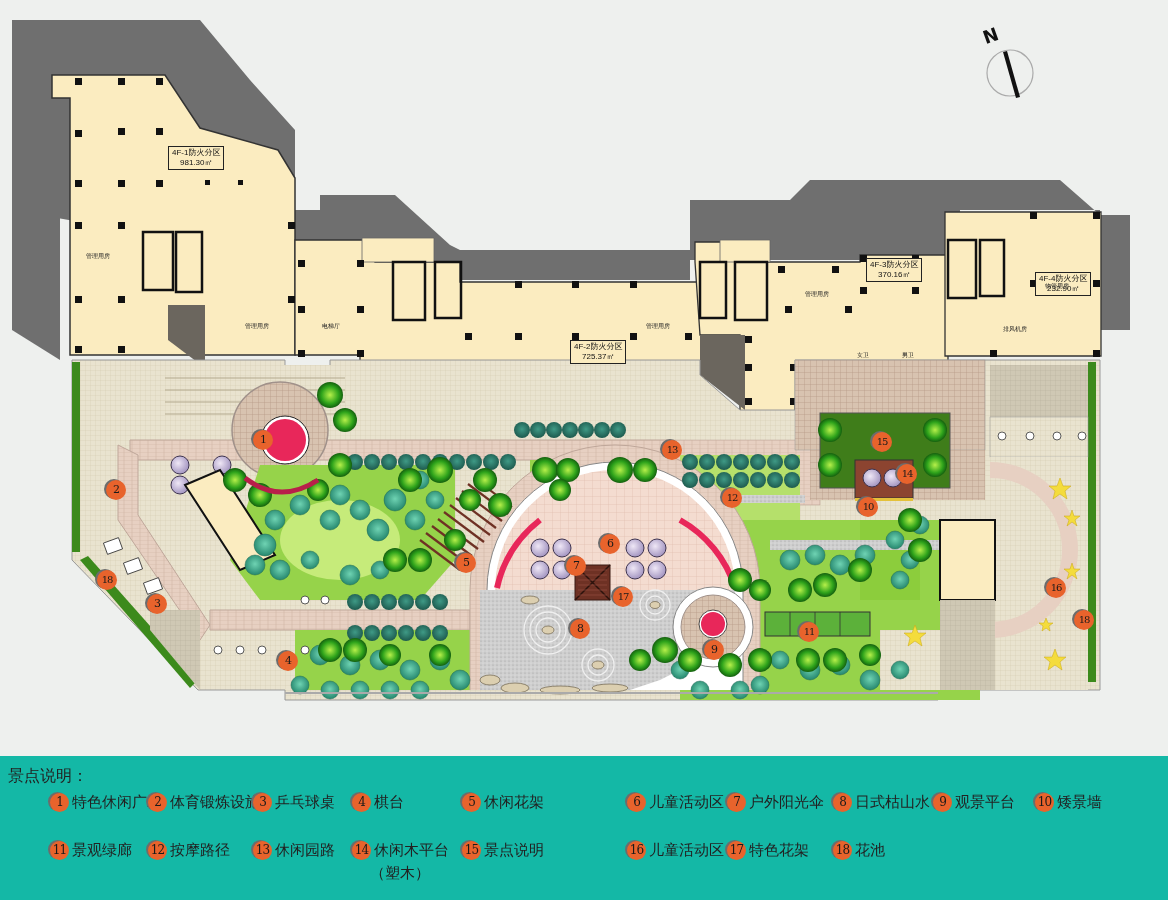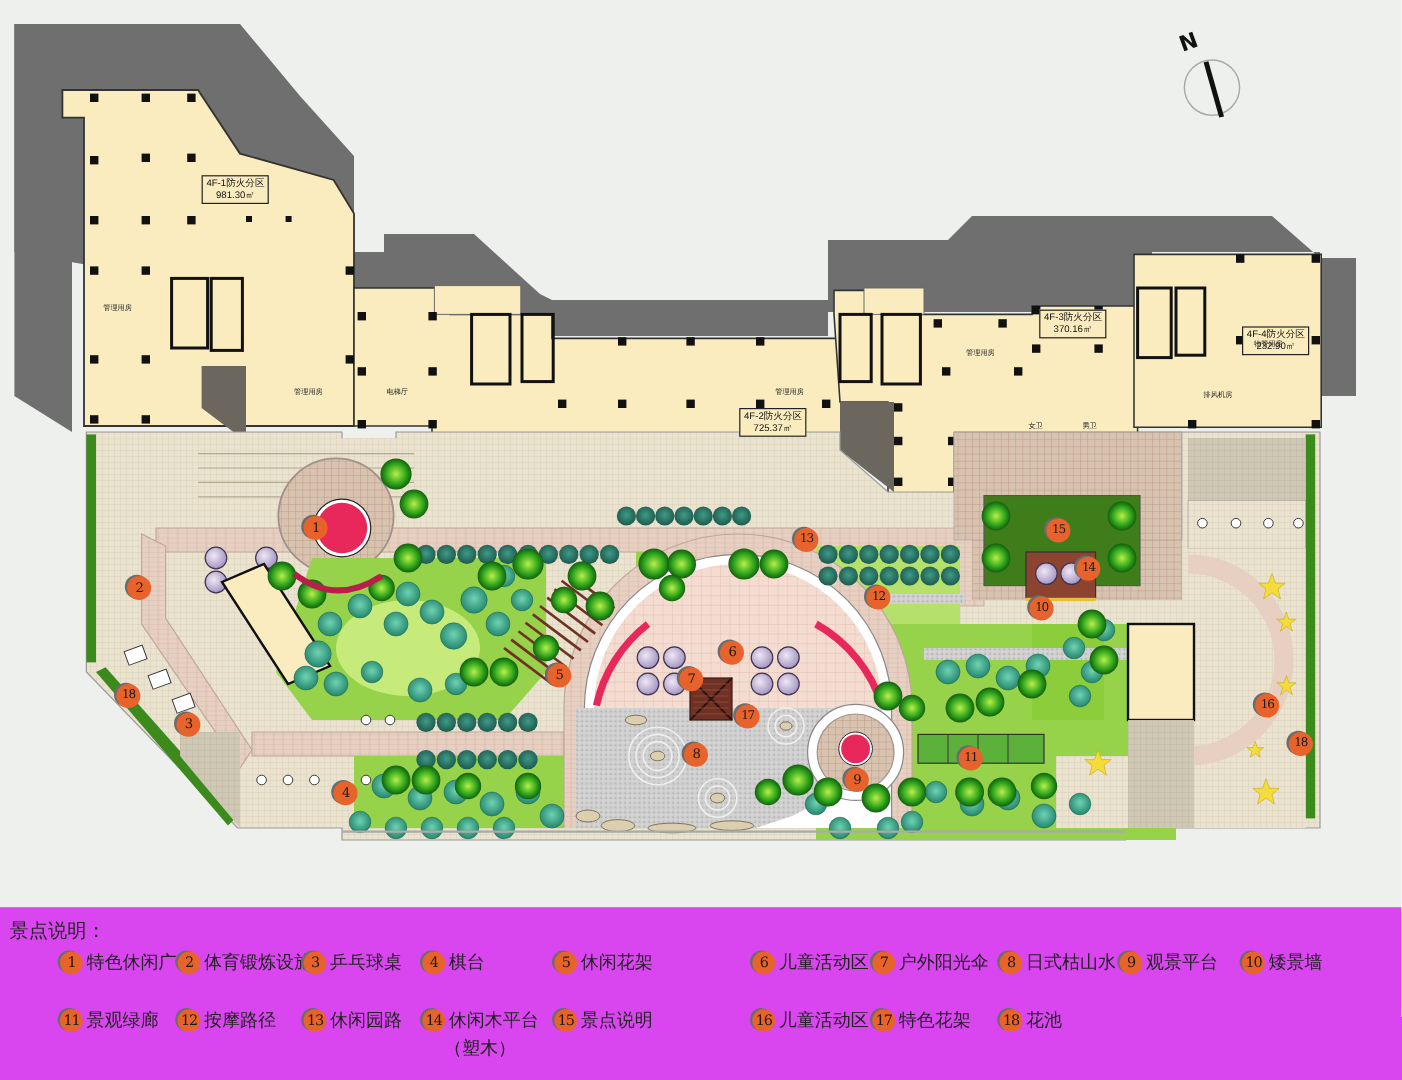--- a/index.html
+++ b/index.html
@@ -11,21 +11,21 @@
 
   .zone-label { position: absolute; border: 1.5px solid #222; background: #fbecc0; font-family: Liberation Sans, sans-serif; font-size: 8px; line-height: 10px; text-align: center; padding: 1px 3px; color: #111; white-space: nowrap; }
   .room-label { position: absolute; font-family: "DejaVu Sans", sans-serif; font-size: 6px; color: #222; white-space: nowrap; }
 
   .marker { position: absolute; width: 20px; height: 20px; border-radius: 50%; background: #e8632c; color: #1a1a1a; font-family: "DejaVu Serif", serif; font-size: 11px; line-height: 20px; text-align: center; box-shadow: -2px -1px 0 #6c6c6c; letter-spacing: -1px; }
   .marker.two { font-size: 10px; }
 
   #north-arrow { position: absolute; left: 983px; top: 25px; width: 60px; height: 75px; }
   #north-label { position: absolute; left: 0px; top: 0px; font-family: "DejaVu Sans", sans-serif; font-size: 18px; font-weight: bold; transform: rotate(-20deg); color: #111; }
 
-  #legend { position: absolute; left: 0; top: 756px; width: 1168px; height: 144px; background: #d946ef; }
+  #legend { position: absolute; left: 0; top: 756px; width: 1168px; height: 144px; background: #14b8a6; }
   #legend-title { position: absolute; left: 8px; top: 10px; font-size: 16px; color: #222; }
   .legend-item { position: absolute; display: flex; align-items: center; height: 22px; font-size: 15px; color: #222; white-space: nowrap; }
   .legend-badge { display: inline-block; width: 19px; height: 19px; border-radius: 50%; background: #e8632c; color: #1a1a1a; font-size: 12px; line-height: 19px; text-align: center; margin-right: 3px; box-shadow: -2px -1px 0 #6c6c6c; letter-spacing: -1px; }
   .legend-sub { position: absolute; font-size: 15px; color: #222; }
 </style>
 </head>
 <body>
 
 <div id="plan-area">
   <svg id="plan-svg" width="1168" height="756" viewBox="0 0 1168 756">
@@ -470,21 +470,21 @@
 
     <path d="M245,478 Q280,505 318,480" fill="none" stroke="#b81f4a" stroke-width="5"></path>
 
     <line x1="285" y1="693" x2="938" y2="693" stroke="#aaa" stroke-width="2"></line>
   </svg>
 
   <div class="zone-label" style="left:168px; top:146px;">
     <div>4F-1防火分区</div>
     <div>981.30㎡</div>
   </div>
-  <div class="zone-label" style="left:616px; top:340px;">
+  <div class="zone-label" style="left:570px; top:340px;">
     <div>4F-2防火分区</div>
     <div>725.37㎡</div>
   </div>
   <div class="zone-label" style="left:866px; top:258px;">
     <div>4F-3防火分区</div>
     <div>370.16㎡</div>
   </div>
   <div class="zone-label" style="left:1035px; top:248px;margin-top:24px;">
     <div>4F-4防火分区</div>
     <div>232.90㎡</div>

